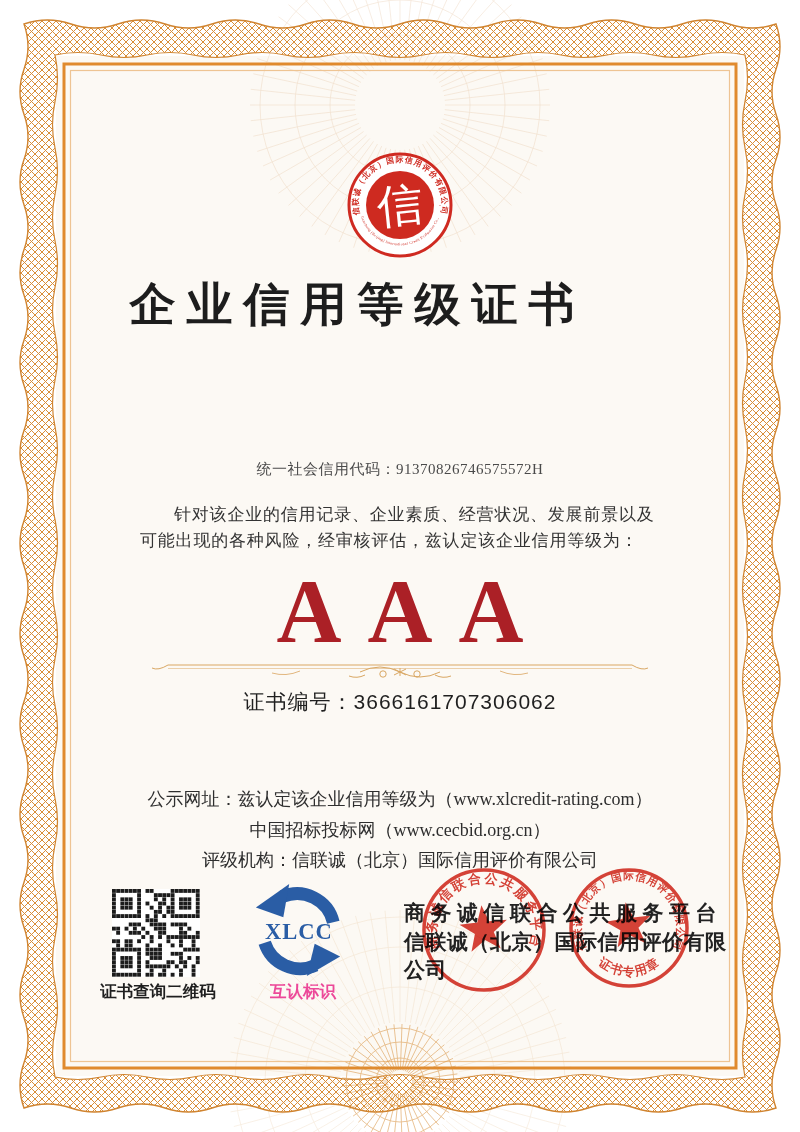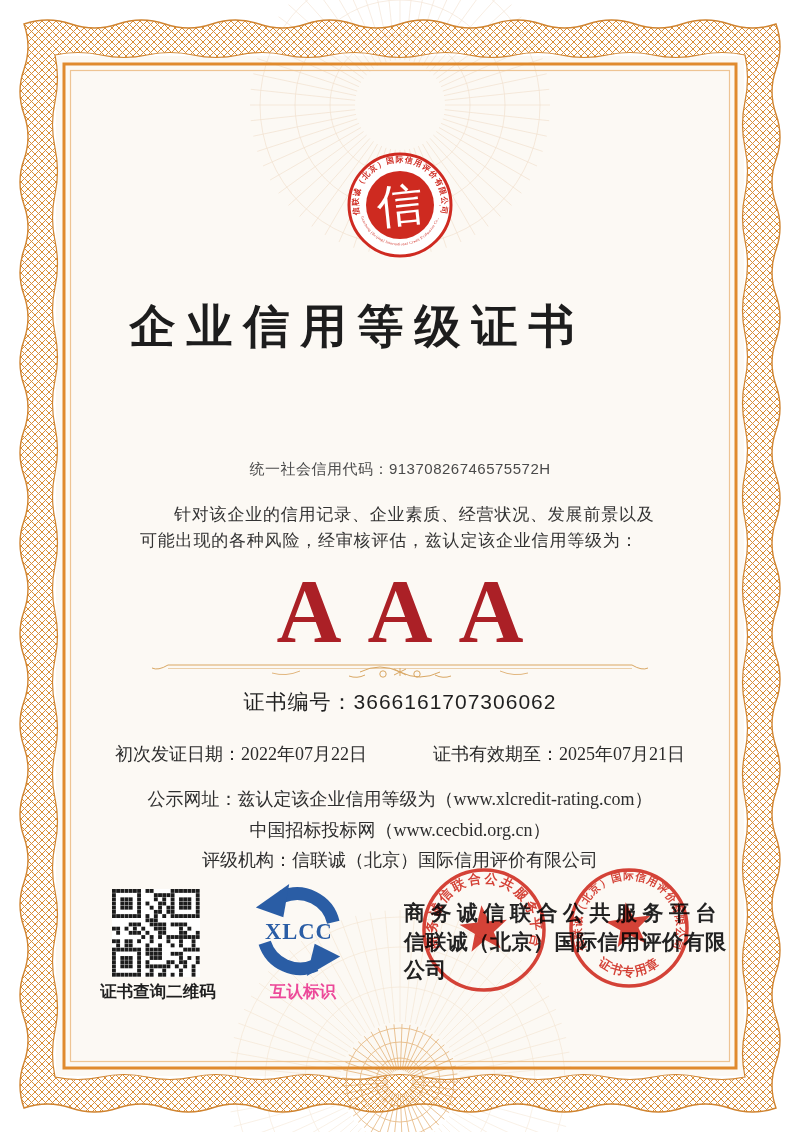--- a/index.html
+++ b/index.html
@@ -1,26 +1,26 @@
 <!DOCTYPE html>
 <html><head>
 <meta charset="utf-8">
 <style>
   html,body{margin:0;padding:0;background:#ffffff;}
   .page{position:relative;width:800px;height:1132px;background:#ffffff;overflow:hidden;
         font-family:"Liberation Serif","DejaVu Serif",serif;}
   .abs{position:absolute;}
   svg text{user-select:none;}
 
-  .title{left:0;top:296px;width:704px;text-align:center;font-size:46px;font-weight:700;
+  .title{left:0;top:274px;width:704px;text-align:center;font-size:46px;font-weight:700;
          letter-spacing:11px;text-indent:11px;color:#1d1d1d;}
   .company{left:0;top:383px;width:800px;text-align:center;font-size:34px;font-weight:700;
            font-family:"Liberation Sans","DejaVu Sans",sans-serif;letter-spacing:2px;color:#141414;}
   .credit-code{left:0;top:460px;width:800px;text-align:center;font-size:15px;color:#4a4a4a;
-               font-family:Liberation Sans, sans-serif;letter-spacing:.5px;}
+               font-family:Liberation Serif, serif;letter-spacing:.5px;}
   .body-par{left:140px;top:502px;width:524px;font-size:17px;color:#333;line-height:26px;
             text-indent:2em;letter-spacing:.8px;text-align:left;}
   .rating{left:0;top:566px;width:800px;text-align:center;font-size:90px;line-height:92px;
           font-weight:700;color:#ab2026;letter-spacing:26px;text-indent:26px;}
   .divider{left:150px;top:656px;}
   .cert-no{left:0;top:688px;width:800px;text-align:center;font-size:21px;color:#1f1f1f;
            font-family:"Liberation Sans","DejaVu Sans",sans-serif;letter-spacing:1px;}
   .dates{left:115px;top:742px;width:570px;display:flex;justify-content:space-between;
          font-size:18px;color:#2b2b2b;}
   .pub{left:0;width:800px;text-align:center;font-size:18px;color:#2e2e2e;}
@@ -111,28 +111,20 @@
         <circle cx="267" cy="18" r="3.2"></circle>
       <path d="M250 12 v8 M244 13 l12 6 M256 13 l-12 6"></path>
       <path d="M150 15 q-14 6 -28 2 M350 15 q14 6 28 2" stroke="#e2b77f"></path>
     </g>
   </svg>
 
   <div class="abs cert-no">
     <span>证书编号：</span><span>3666161707306062</span>
   </div>
 
-  <div class="abs dates">
-    <div>
-      <span>初次发证日期：</span><span>2022年07月22日</span>
-    </div>
-    <div>
-      <span>证书有效期至：</span><span>2025年07月21日</span>
-    </div>
-  </div>
 
   <div class="abs pub pub1">
     <span>公示网址：</span><span>兹认定该企业信用等级为（www.xlcredit-rating.com）</span>
   </div>
   <div class="abs pub pub3">
     <span>评级机构：</span><span>信联诚（北京）国际信用评价有限公司</span>
   </div>
   <div class="abs pub pub2">中国招标投标网（www.cecbid.org.cn）</div>
 
   <svg class="abs qr-box" width="88" height="88" viewBox="0 0 88 88">

